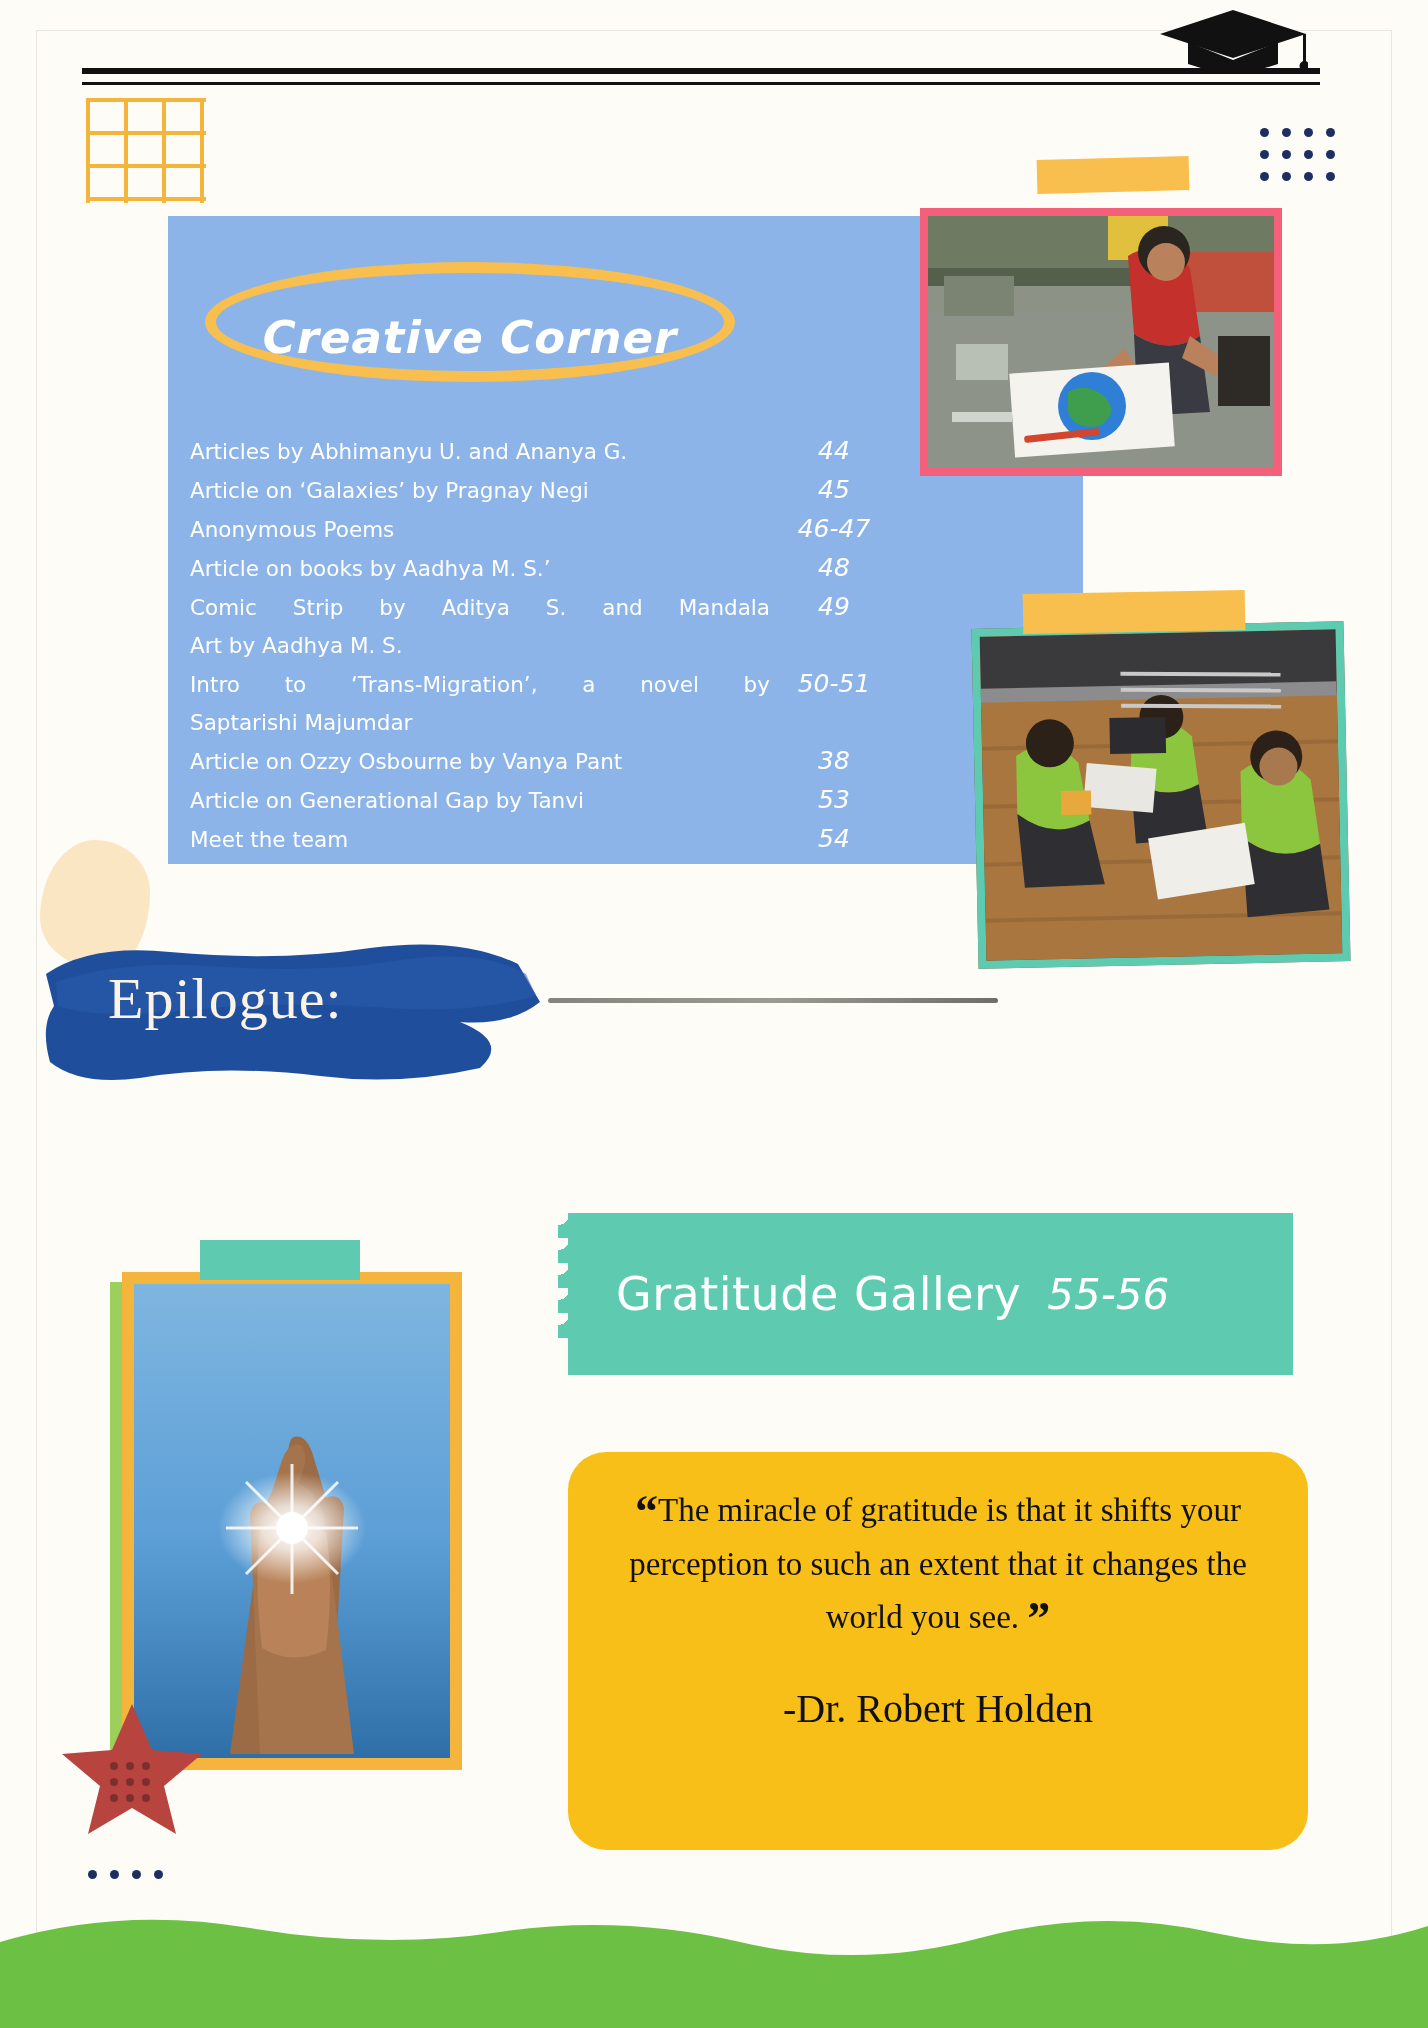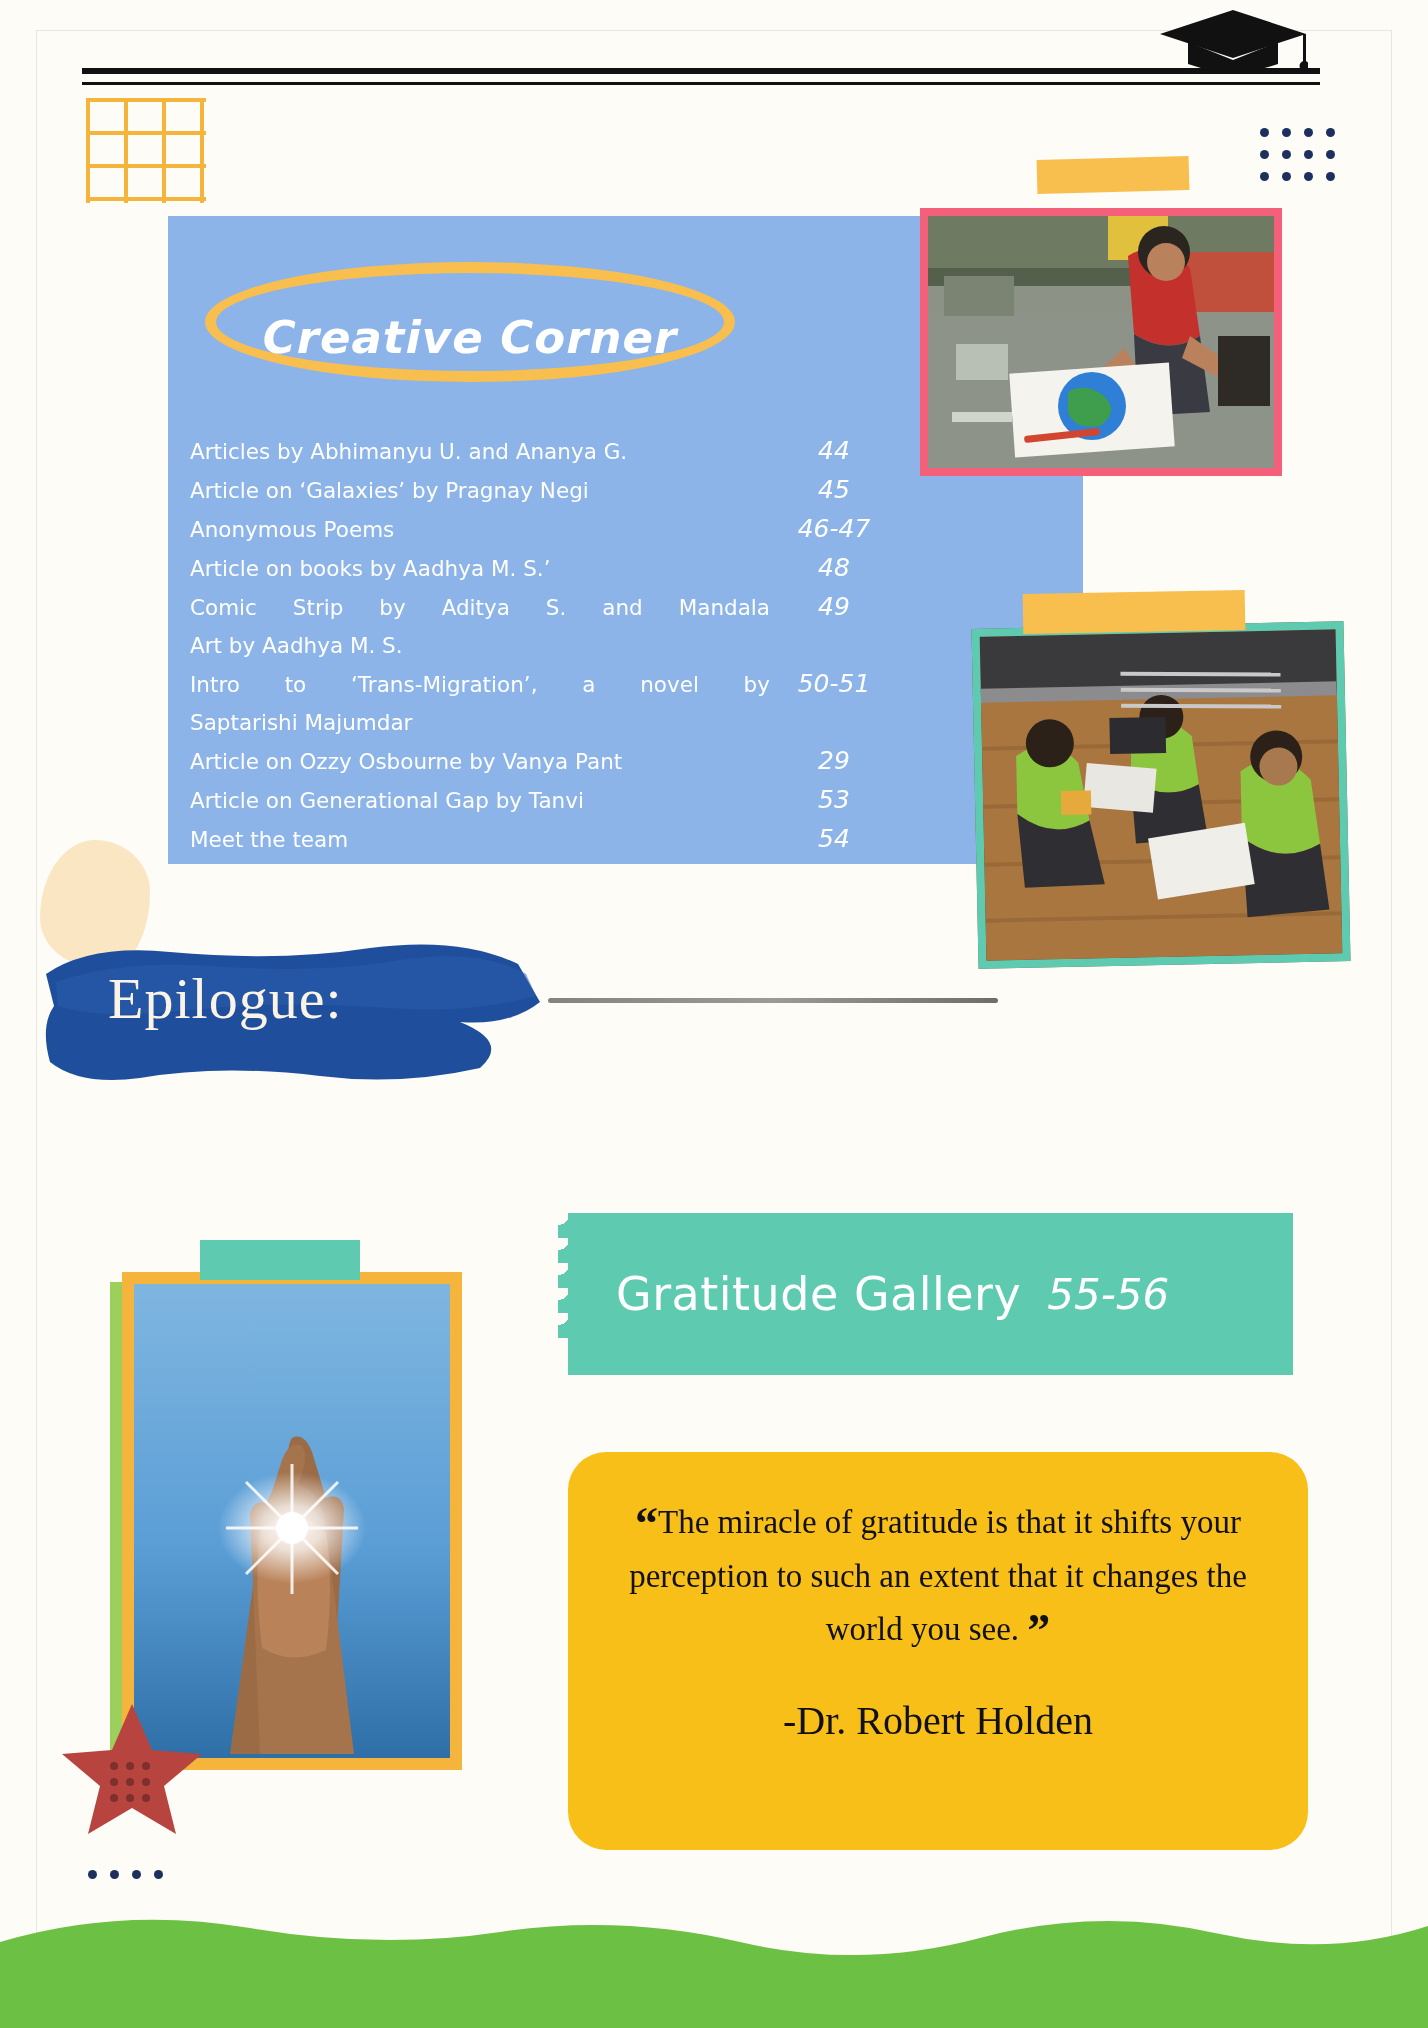--- a/index.html
+++ b/index.html
@@ -241,21 +241,21 @@
     font-family: "DejaVu Sans", sans-serif;
   }
 
   
   .quote-card {
     position: absolute;
     left: 568px; top: 1452px;
     width: 740px; height: 398px;
     background: #f8bf18;
     border-radius: 38px;
-    padding: 44px 52px;
+    padding: 32px 52px;
     box-sizing: border-box;
   }
   .quote-text {
     color: #111111;
     font-size: 33px;
     line-height: 53px;
     font-family: "Liberation Serif", serif;
     text-align: center;
   }
   .qmark {
@@ -389,21 +389,21 @@
     <div class="toc-row">
       <div class="toc-label justify">Intro to ‘Trans-Migration’, a novel by</div>
       <div class="toc-page">50-51</div>
     </div>
     <div class="toc-row cont">
       <div class="toc-label">Saptarishi Majumdar</div>
       <div class="toc-page"></div>
     </div>
     <div class="toc-row">
       <div class="toc-label">Article on Ozzy Osbourne by Vanya Pant</div>
-      <div class="toc-page">29</div>
+      <div class="toc-page">38</div>
     </div>
     <div class="toc-row">
       <div class="toc-label">Article on Generational Gap by Tanvi</div>
       <div class="toc-page">53</div>
     </div>
     <div class="toc-row">
       <div class="toc-label">Meet the team</div>
       <div class="toc-page">54</div>
     </div>
   </div>

